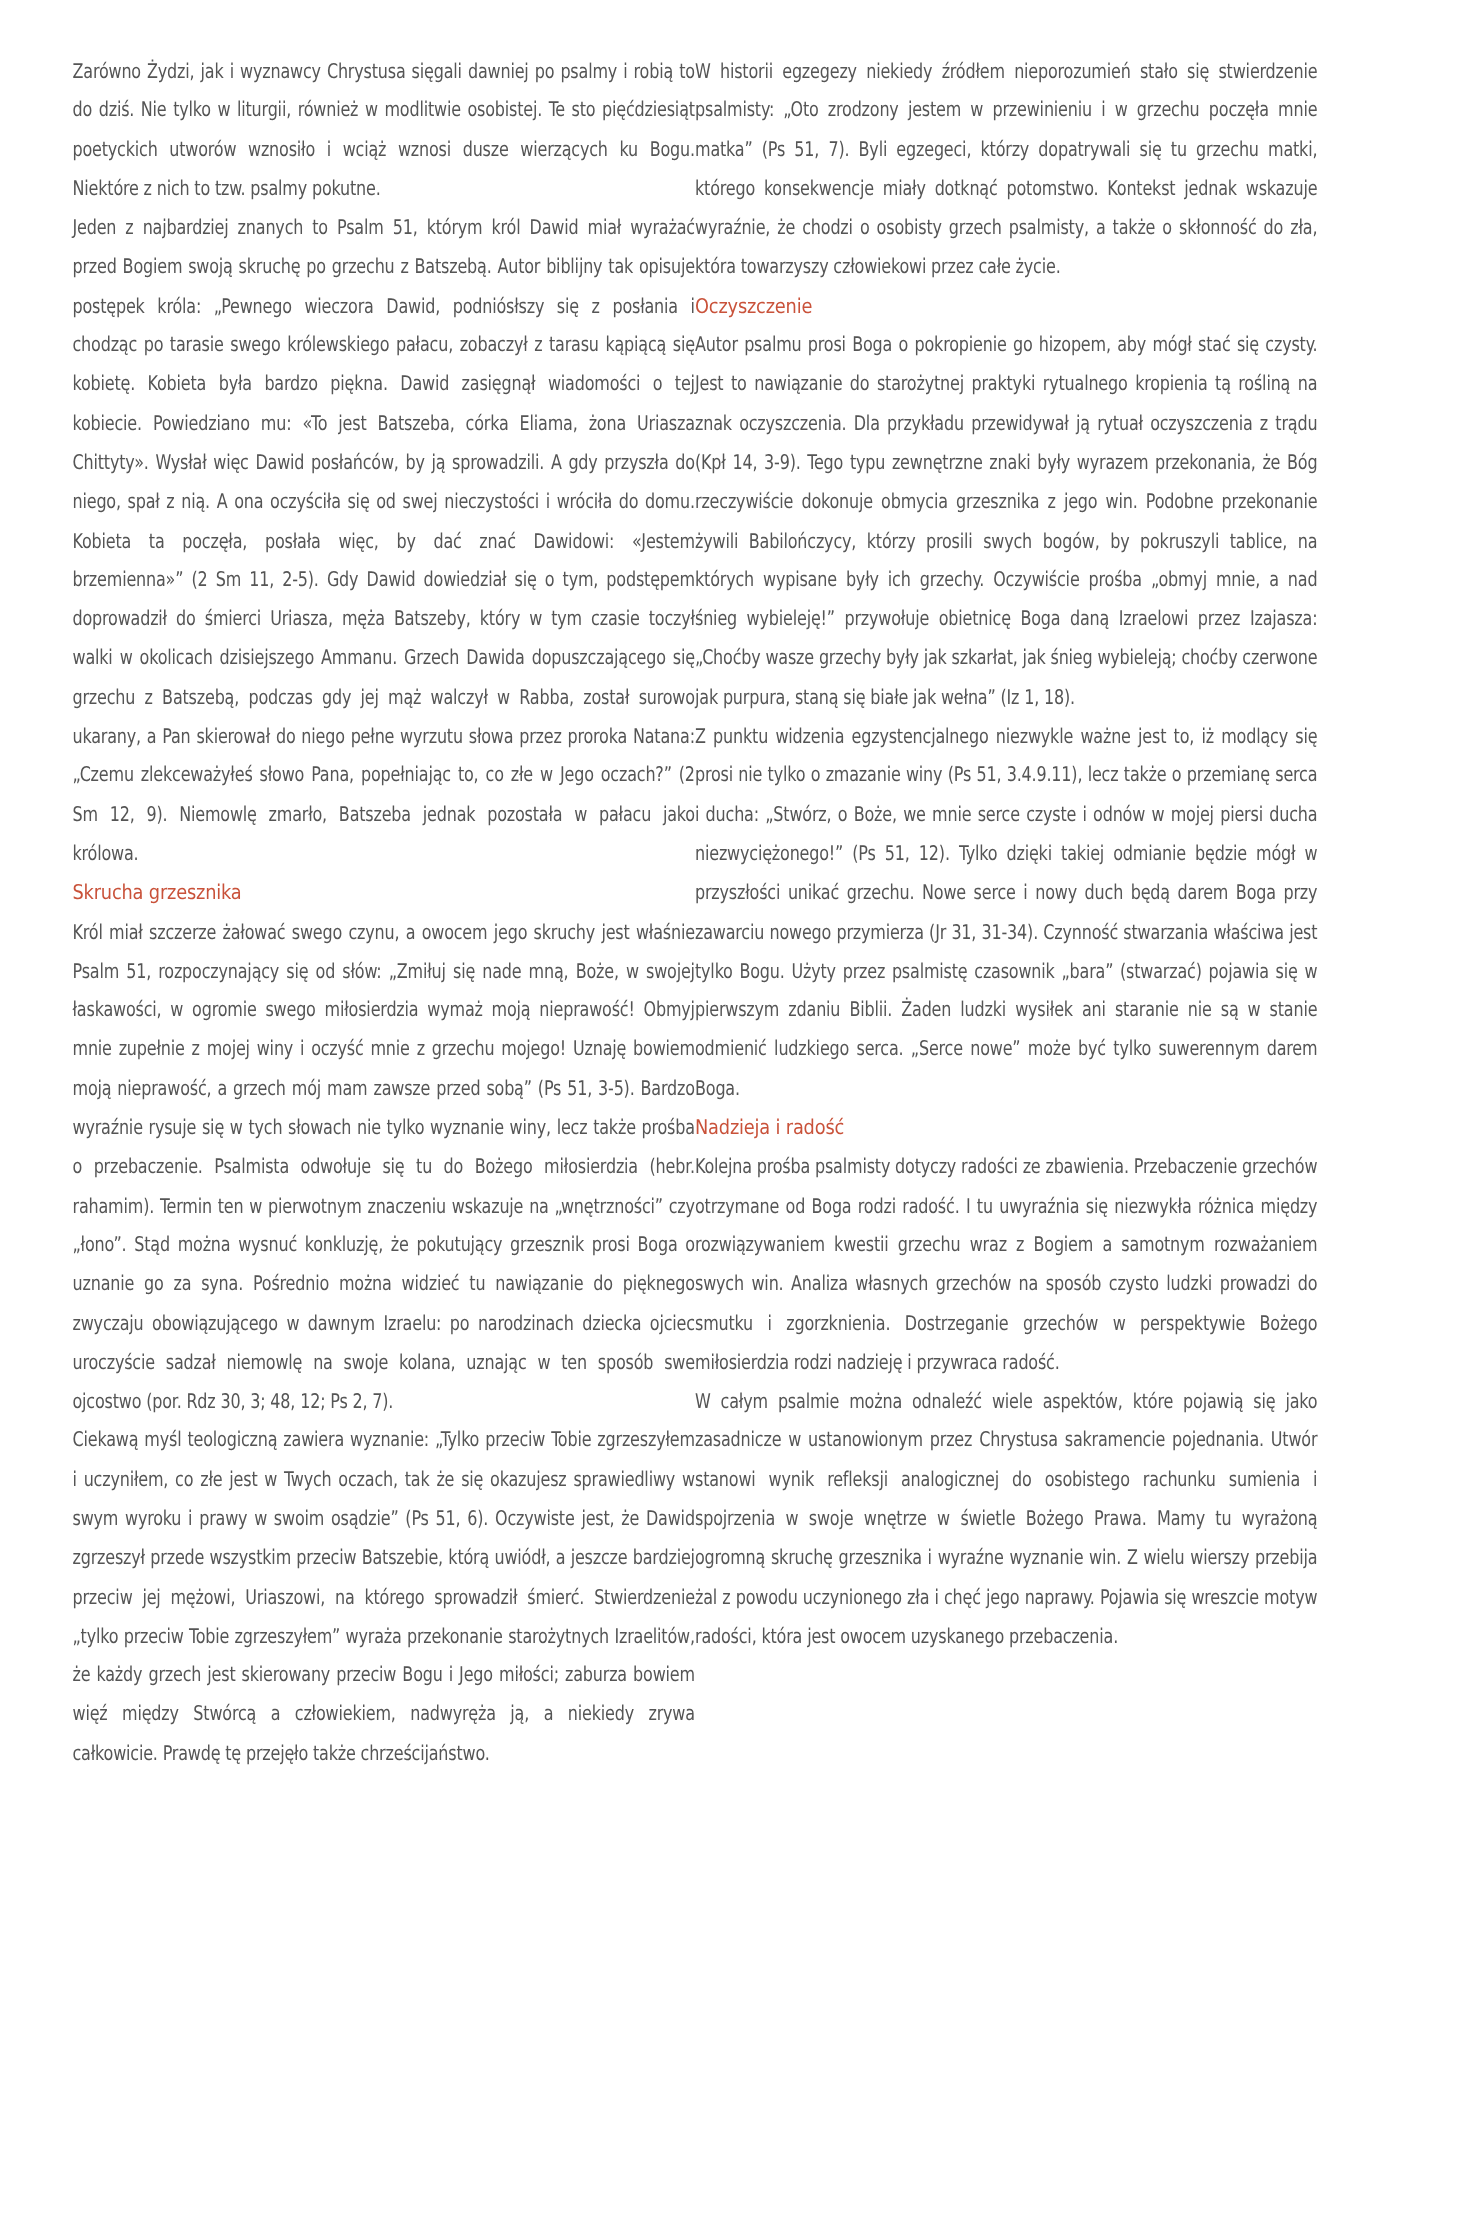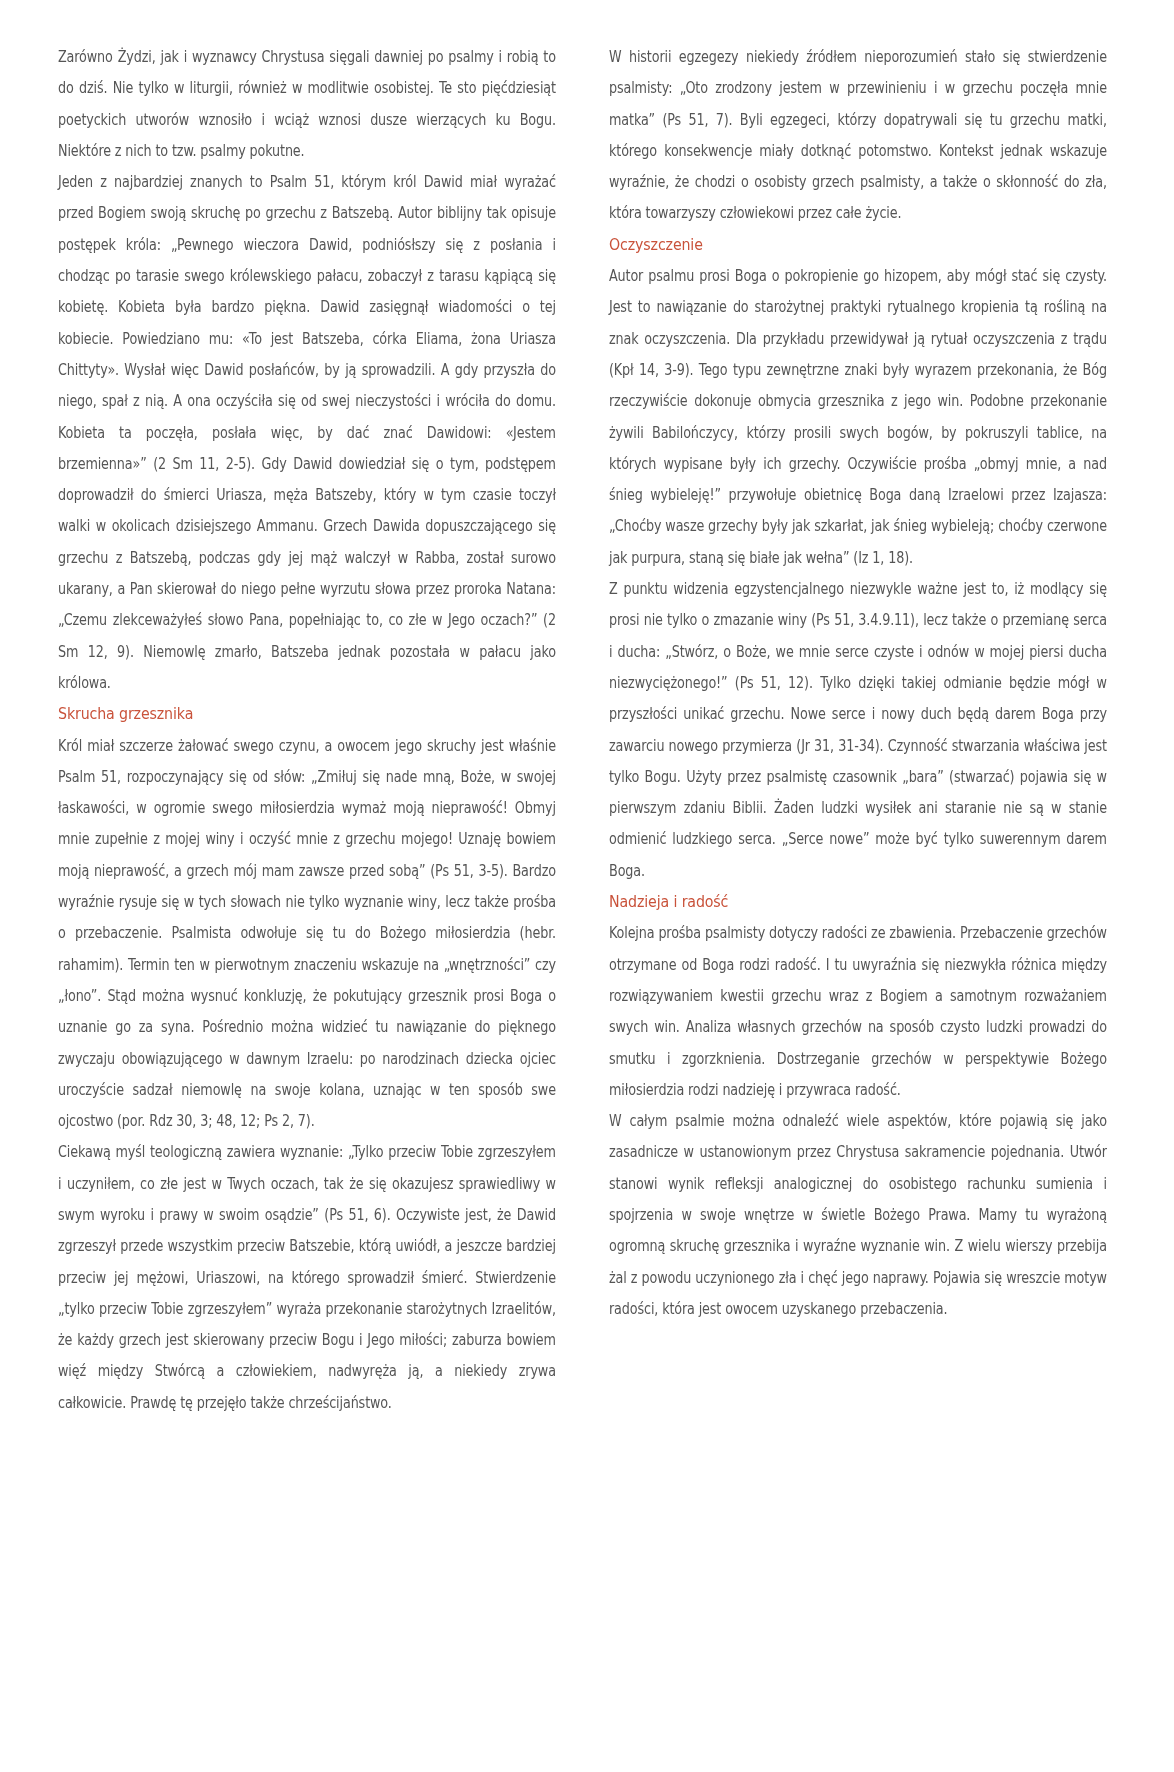--- a/index.html
+++ b/index.html
@@ -14,21 +14,20 @@
     position: relative;
     font-family: "DejaVu Sans", "Liberation Sans", sans-serif;
     color: #555555;
   }
   .article {
     position: absolute;
     top: 41px;
     left: 58px;
     width: 1049px;
     display: flex;
-    justify-content: space-between;
   }
   .column {
     width: 498px;
   }
   .column p {
     margin: 0;
     font-size: 16.2px;
     line-height: 31.3px;
     text-align: justify;
     letter-spacing: -0.15px;

